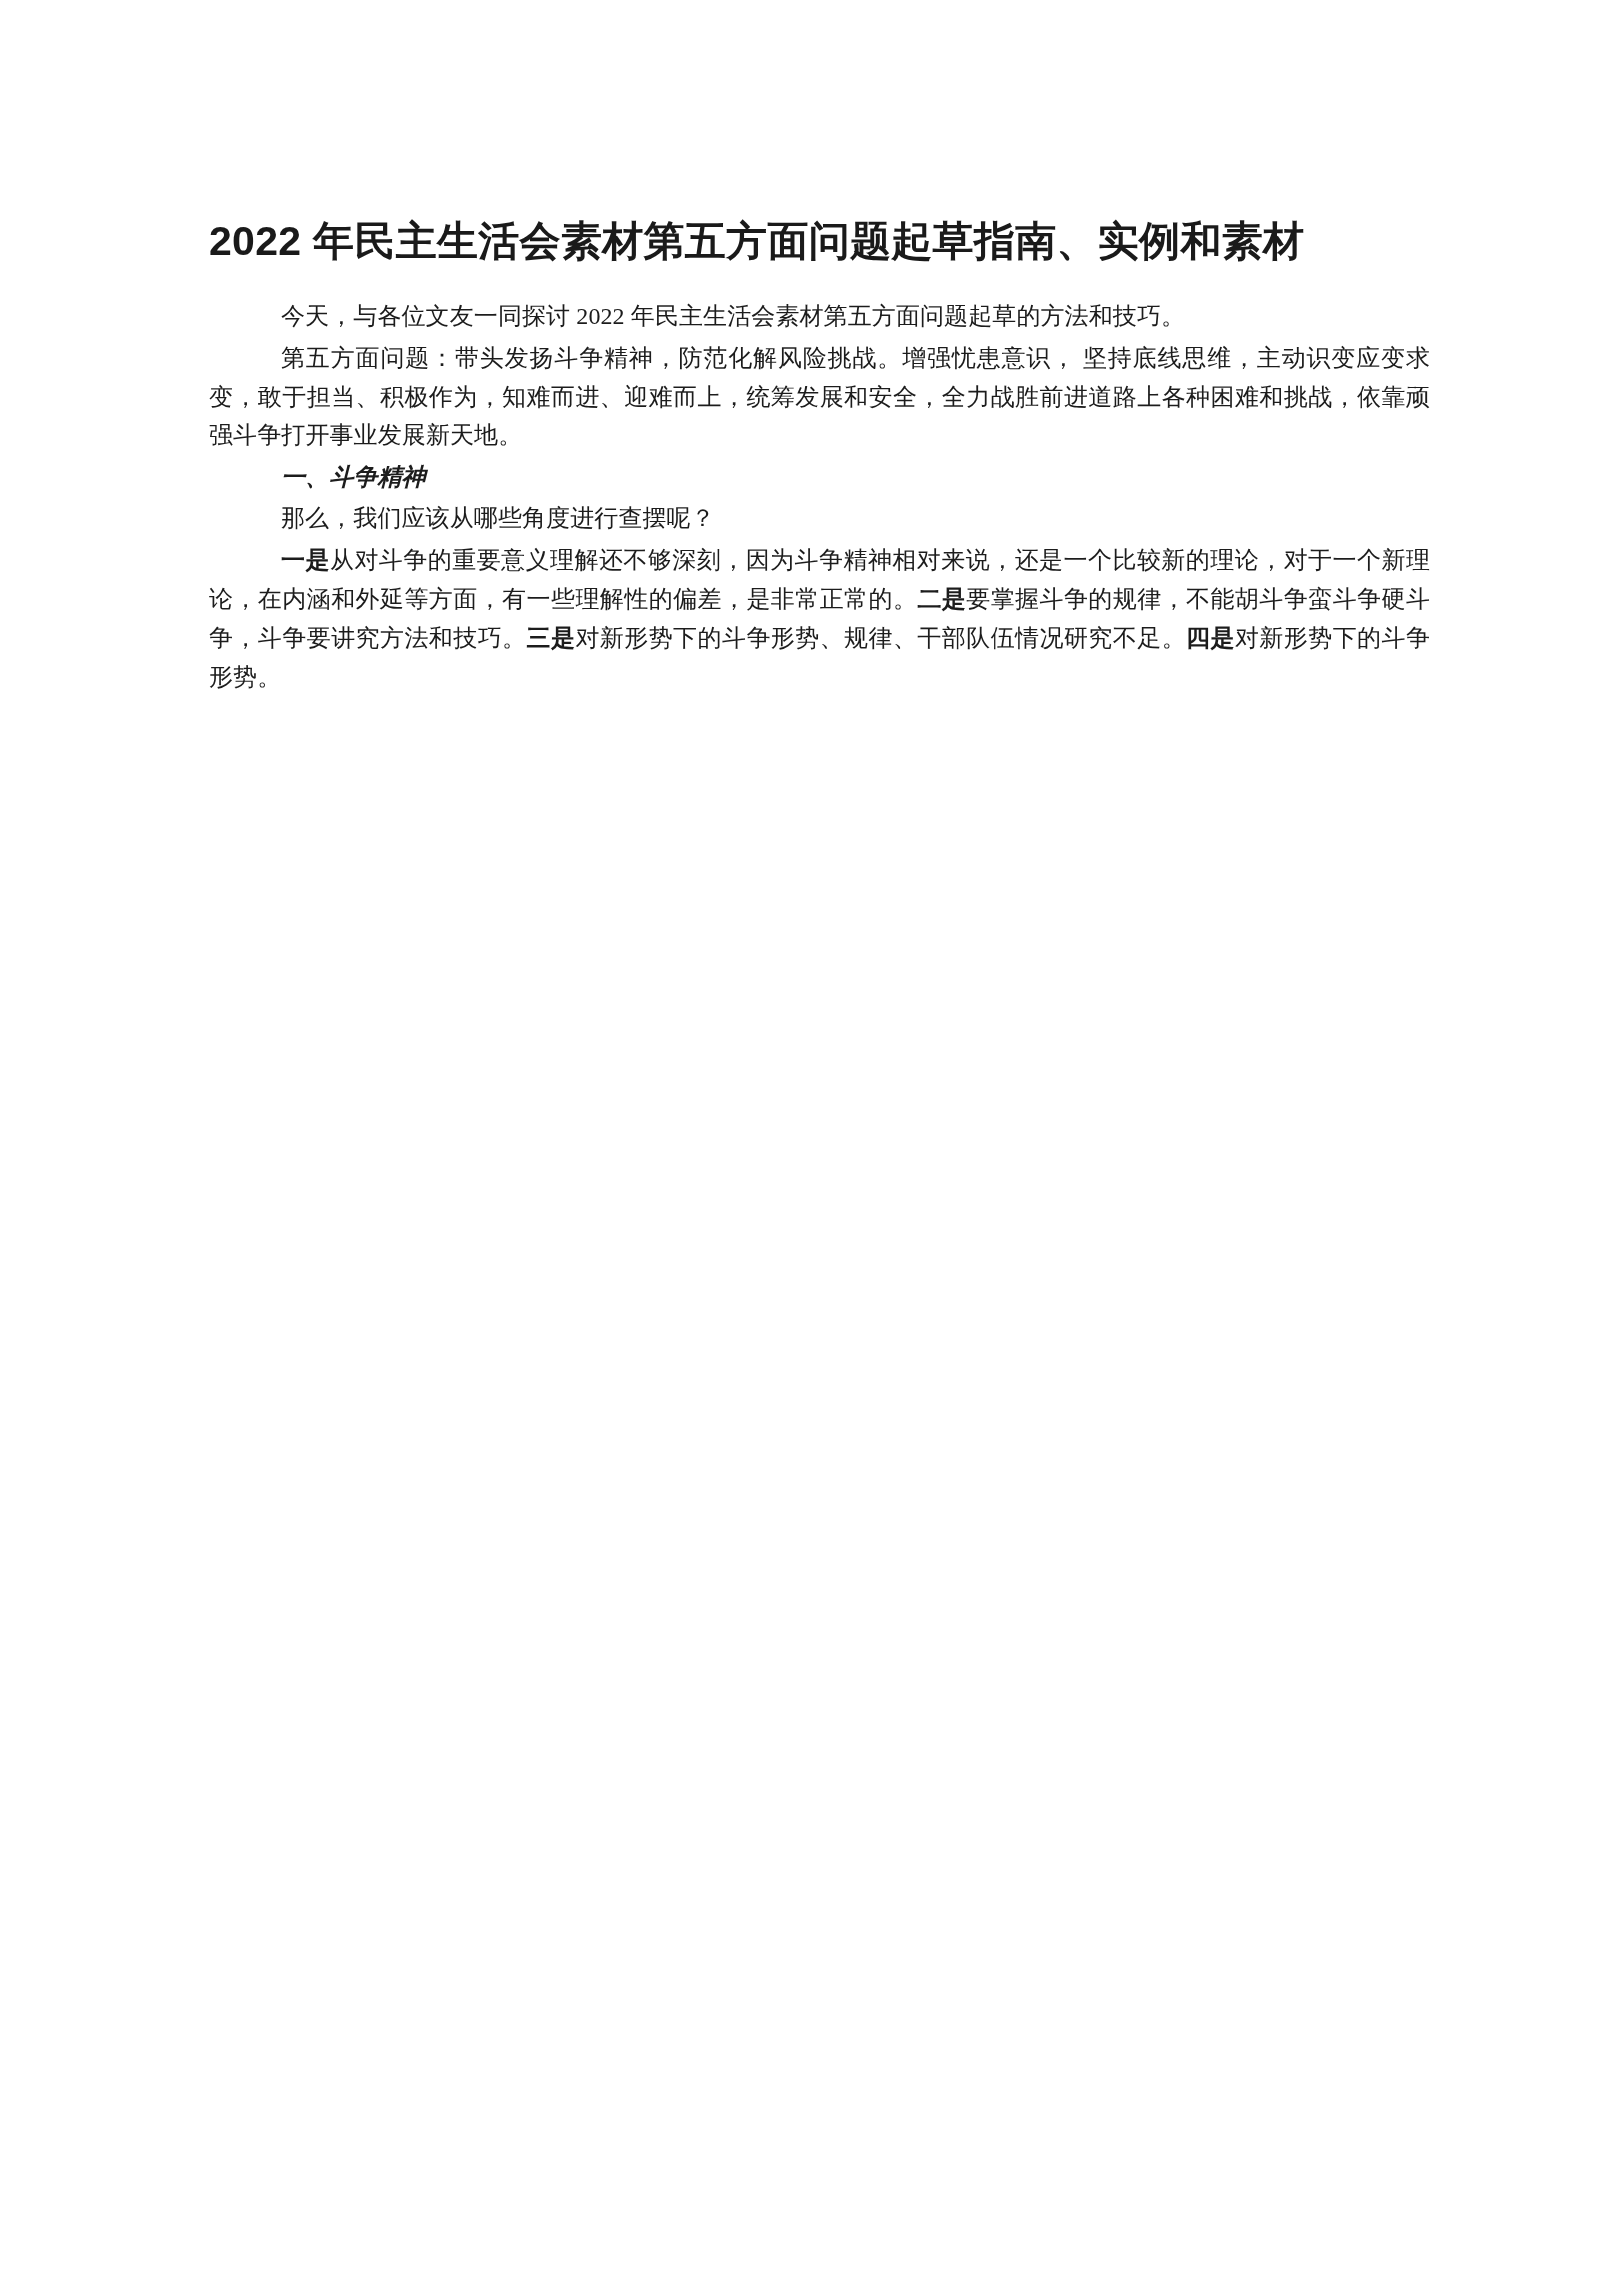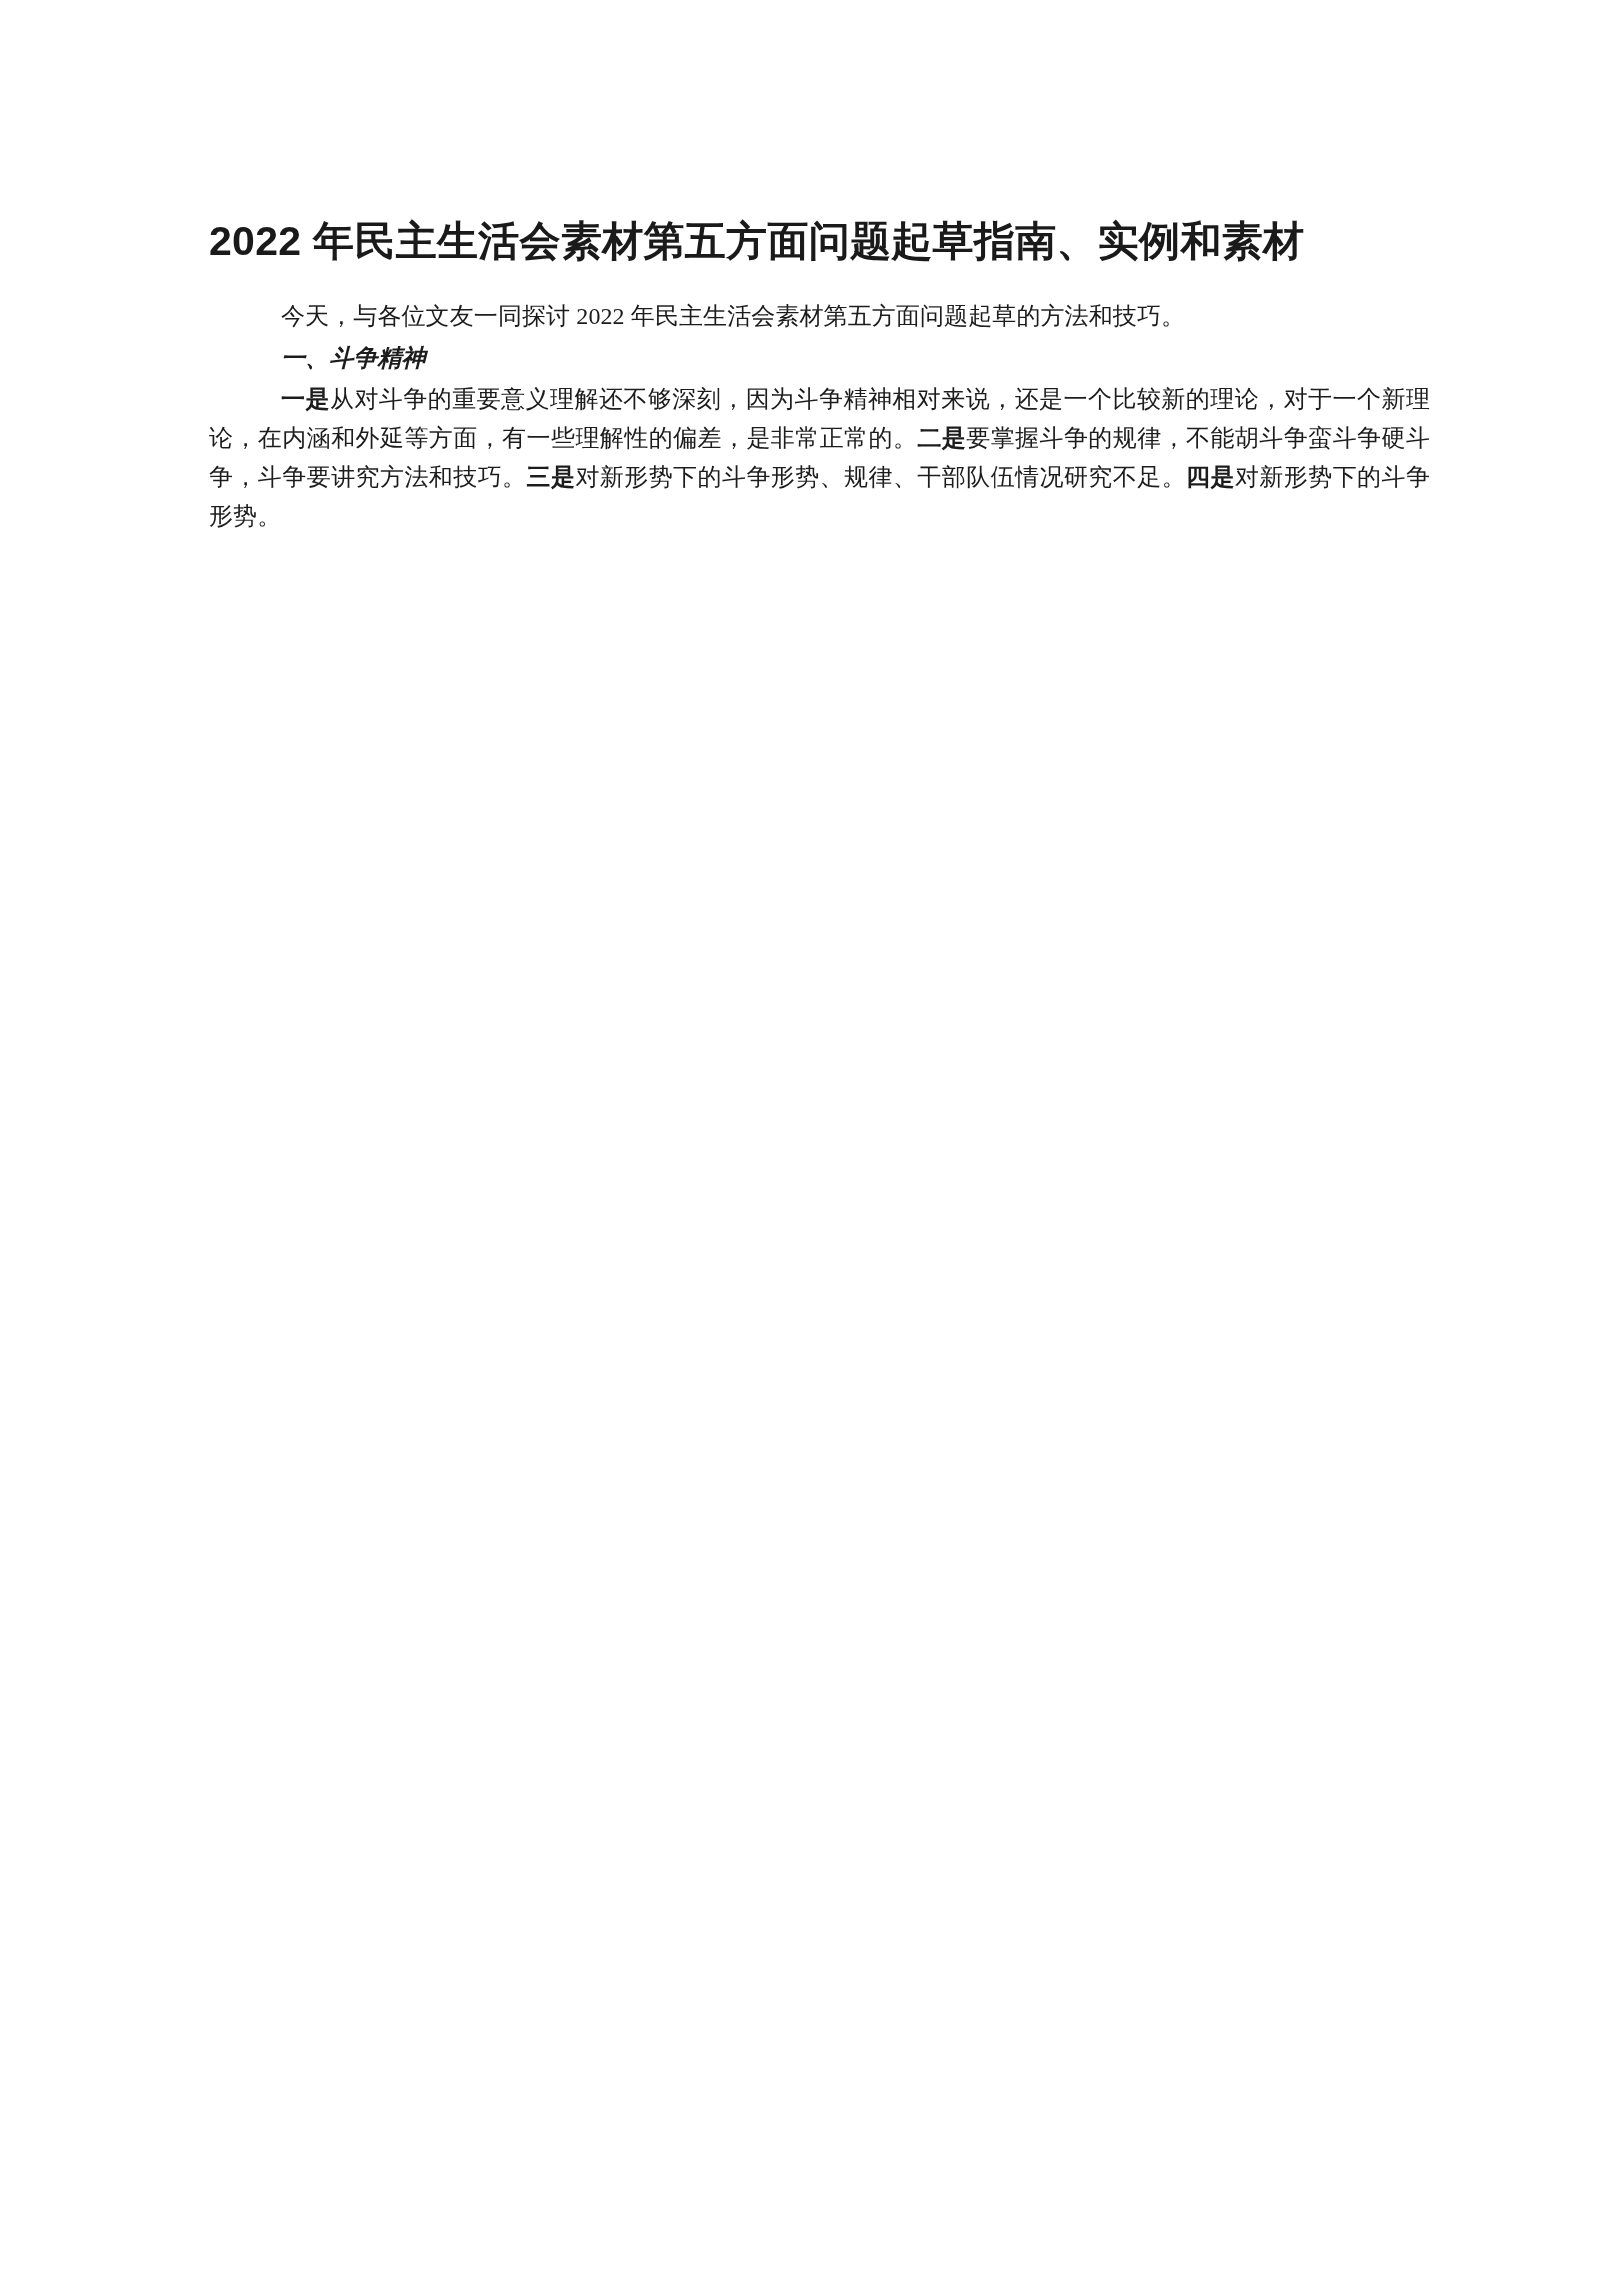--- a/index.html
+++ b/index.html
@@ -51,17 +51,19 @@
     font-weight: bold;
   }
 </style>
 </head>
 <body>
 
 <div class="page">
   <h1 class="doc-title">2022 年民主生活会素材第五方面问题起草指南、实例和素材</h1>
   <div id="body-content">
       <div class="para"><span>今天，与各位文友一同探讨 2022 年民主生活会素材第五方面问题起草的方法和技巧。</span></div>
+      <div class="para"><span>第五方面问题：带头发扬斗争精神，防范化解风险挑战。增强忧患意识， 坚持底线思维，主动识变应变求变，敢于担当、积极作为，知难而进、迎难而上，统筹发展和安全，全力战胜前进道路上各种困难和挑战，依靠顽强斗争打开事业发展新天地。</span></div>
       <div class="para heading"><span class="b">一、斗争精神</span></div>
+      <div class="para"><span>那么，我们应该从哪些角度进行查摆呢？</span></div>
       <div class="para"><span class="b">一是</span><span>从对斗争的重要意义理解还不够深刻，因为斗争精神相对来说，还是一个比较新的理论，对于一个新理论，在内涵和外延等方面，有一些理解性的偏差，是非常正常的。</span><span class="b">二是</span><span>要掌握斗争的规律，不能胡斗争蛮斗争硬斗争，斗争要讲究方法和技巧。</span><span class="b">三是</span><span>对新形势下的斗争形势、规律、干部队伍情况研究不足。</span><span class="b">四是</span><span>对新形势下的斗争形势。</span></div>
     </div>
 </div>
 
 
 </body></html>

